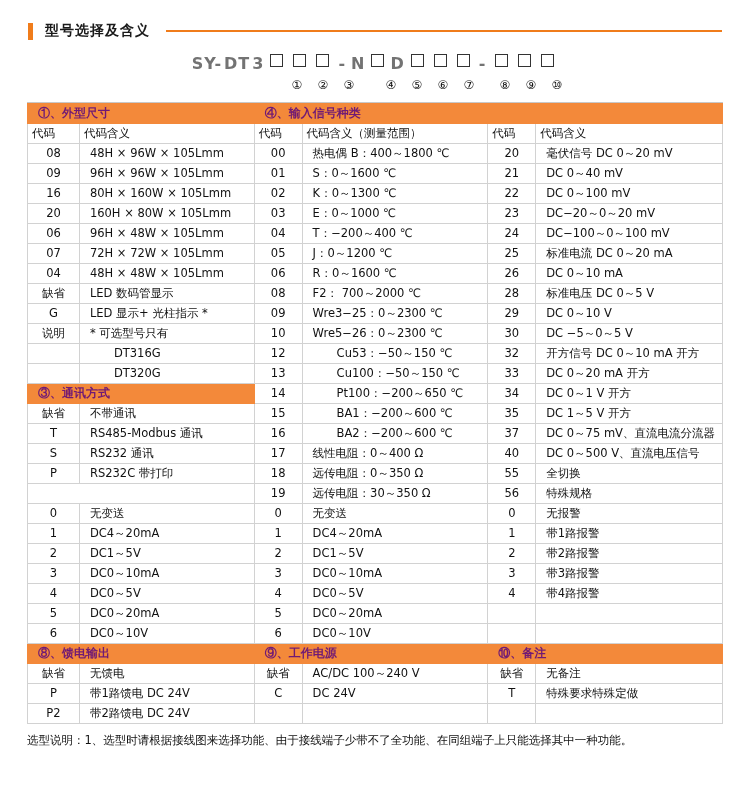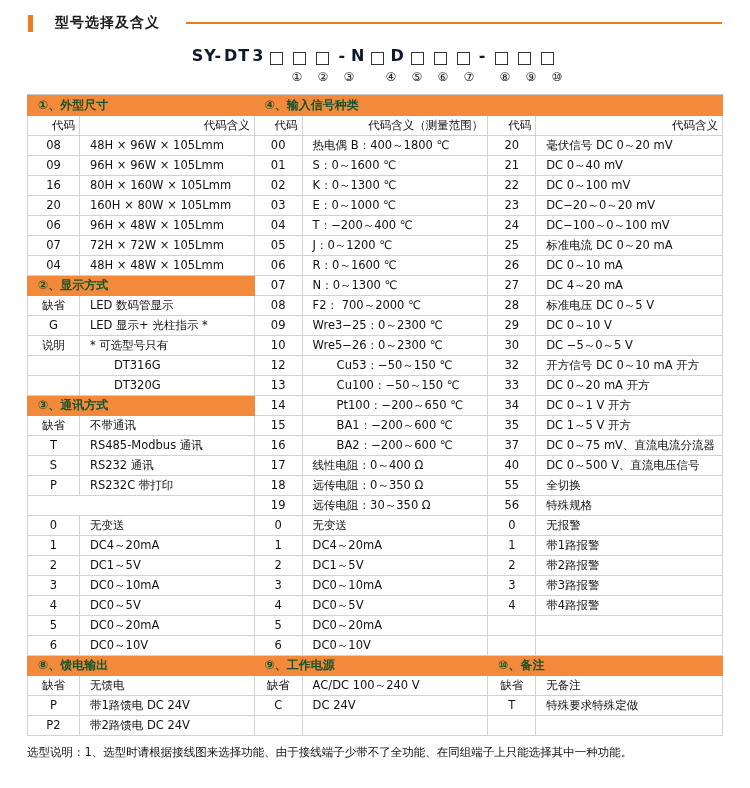--- a/index.html
+++ b/index.html
@@ -11,24 +11,24 @@
   .page {
     width: 750px;
     height: 788px;
     position: relative;
     background: #fff;
     overflow: hidden;
   }
 
   
   .header {
-    margin: 14px 0 0 28px;
+    margin: 22px 0 0 28px;
     display: flex;
     align-items: center;
-    gap: 22px;
+    gap: 12px;
     width: 694px;
   }
   .header .bar {
     width: 5px; height: 17px;
     background: #f07c1b;
   }
   .header .title {
     font-size: 14px;
     font-weight: bold;
     color: #1a1a1a;
@@ -45,24 +45,24 @@
   
   .modelline {
     margin-top: 14px;
     display: flex;
     justify-content: center;
     align-items: center;
   }
   .mcode {
     font-size: 16px;
     font-weight: bold;
-    color: #0f172a;
+    color: #737373;
     letter-spacing: 1px;
     display: flex;
-    align-items: flex-end;
+    align-items: flex-start;
   }
   .mcode .seg { margin: 0 1px; }
   .mbox {
     display: inline-block;
     width: 13px; height: 13px;
     border: 1px solid #333;
     margin: 0 5px;
   }
   .mdash { margin: 0 4px; }
 
@@ -95,31 +95,32 @@
   }
   table.grid td {
     border: 1px solid #d2d2d2;
     padding: 2px 4px;
     height: 19px;
     line-height: 15px;
     vertical-align: middle;
   }
   .sect {
     background: #f3893a;
-    color: #14532d;
+    color: #701a75;
     font-weight: bold;
     font-size: 12px;
     text-align: left;
     padding-left: 10px !important;
     border: 1px solid #f3893a !important;
     height: 21px;
+    font-family: Liberation Serif, serif;
   }
   .hdr {
     background: #ffffff;
-    text-align: right;
+    text-align: left;
     font-weight: normal;
   }
   .ctr { text-align: center; }
   .lft { text-align: left; padding-left: 10px !important; }
   .no-b { border: none !important; }
 
   
   .notes {
     margin: 8px auto 0 auto;
     width: 696px;
@@ -257,27 +258,20 @@
         </tr>
         <tr>
           <td class="ctr">04</td>
           <td class="lft">48H × 48W × 105Lmm</td>
           <td class="ctr">06</td>
           <td class="lft">R：0～1600 ℃</td>
           <td class="ctr">26</td>
           <td class="lft">DC 0～10 mA</td>
         </tr>
 
-        <tr>
-          <td class="sect" colspan="2">②、显示方式</td>
-          <td class="ctr">07</td>
-          <td class="lft">N：0～1300 ℃</td>
-          <td class="ctr">27</td>
-          <td class="lft">DC 4～20 mA</td>
-        </tr>
 
         <tr>
           <td class="ctr">缺省</td>
           <td class="lft">LED 数码管显示</td>
           <td class="ctr">08</td>
           <td class="lft">F2：  700～2000 ℃</td>
           <td class="ctr">28</td>
           <td class="lft">标准电压 DC 0～5 V</td>
         </tr>
         <tr>

